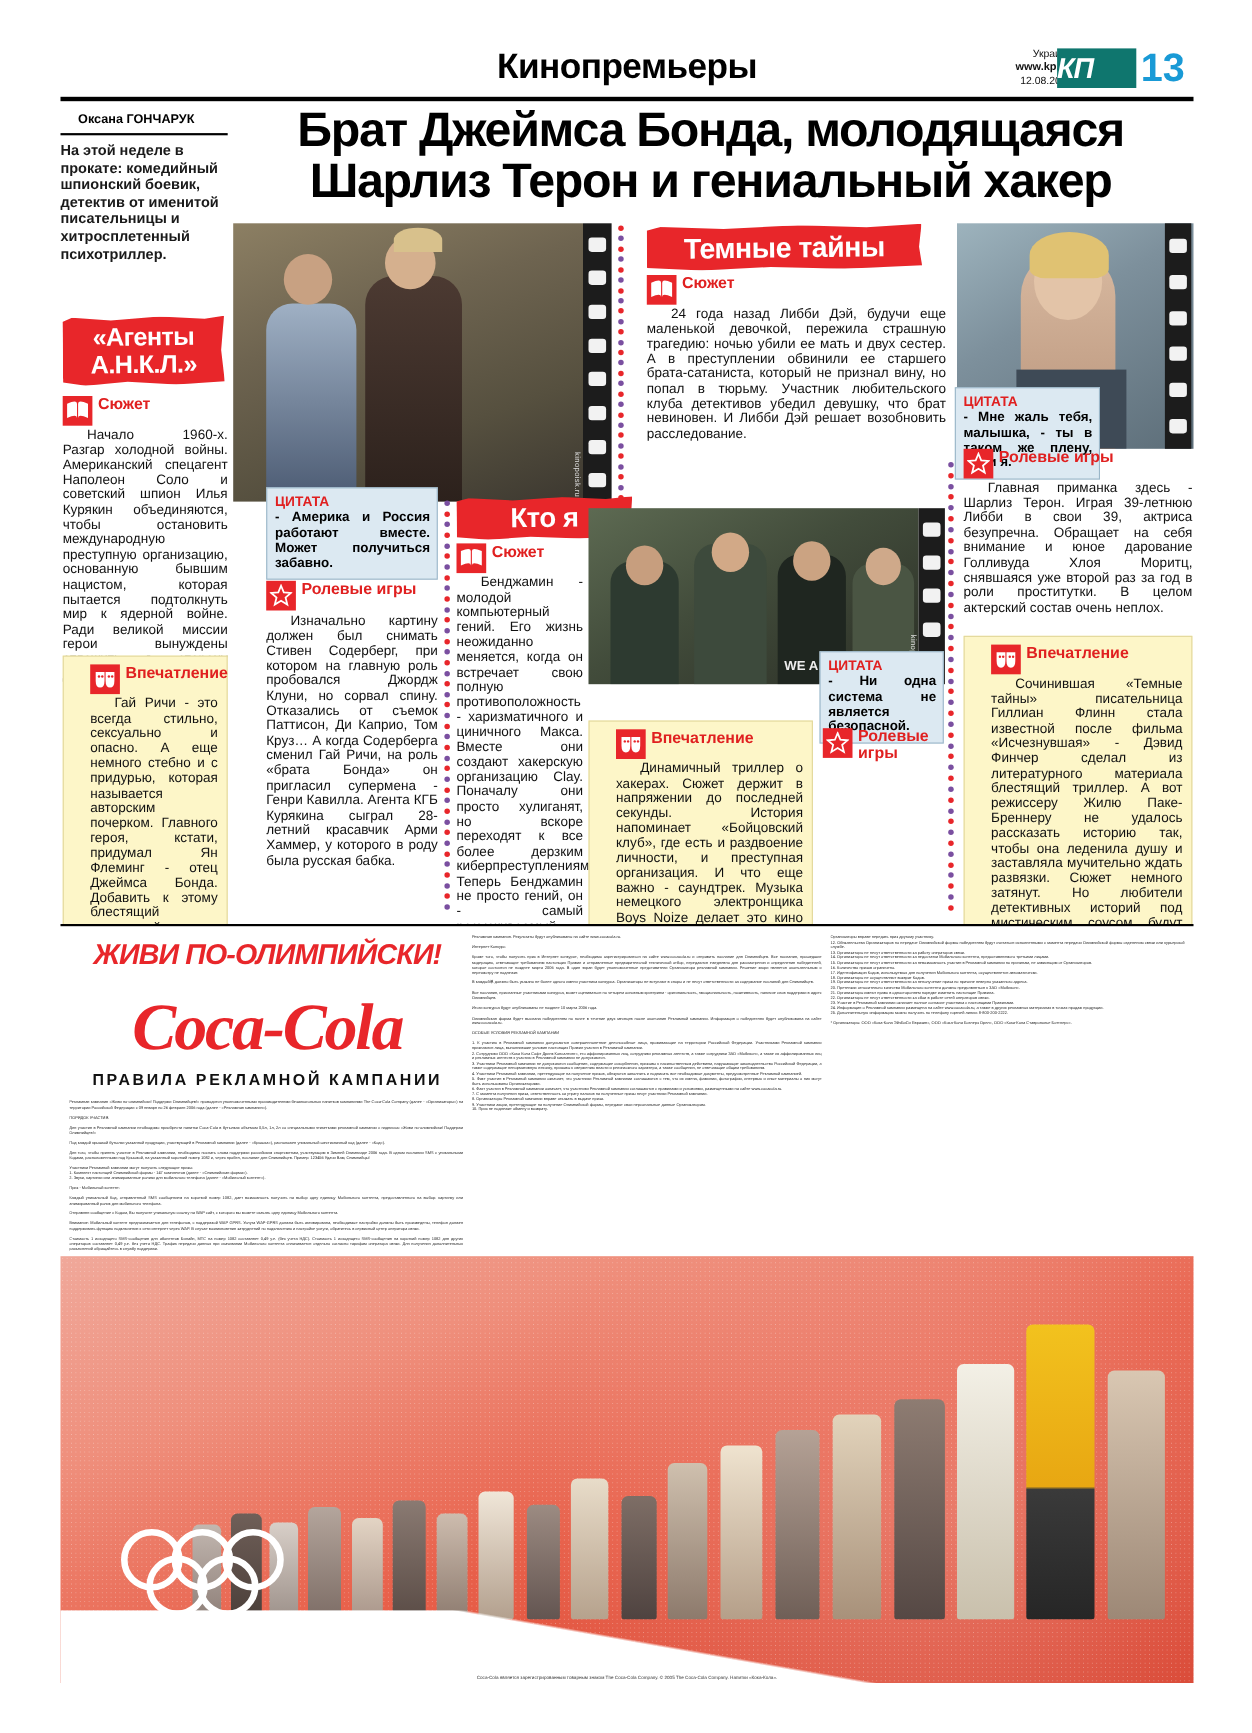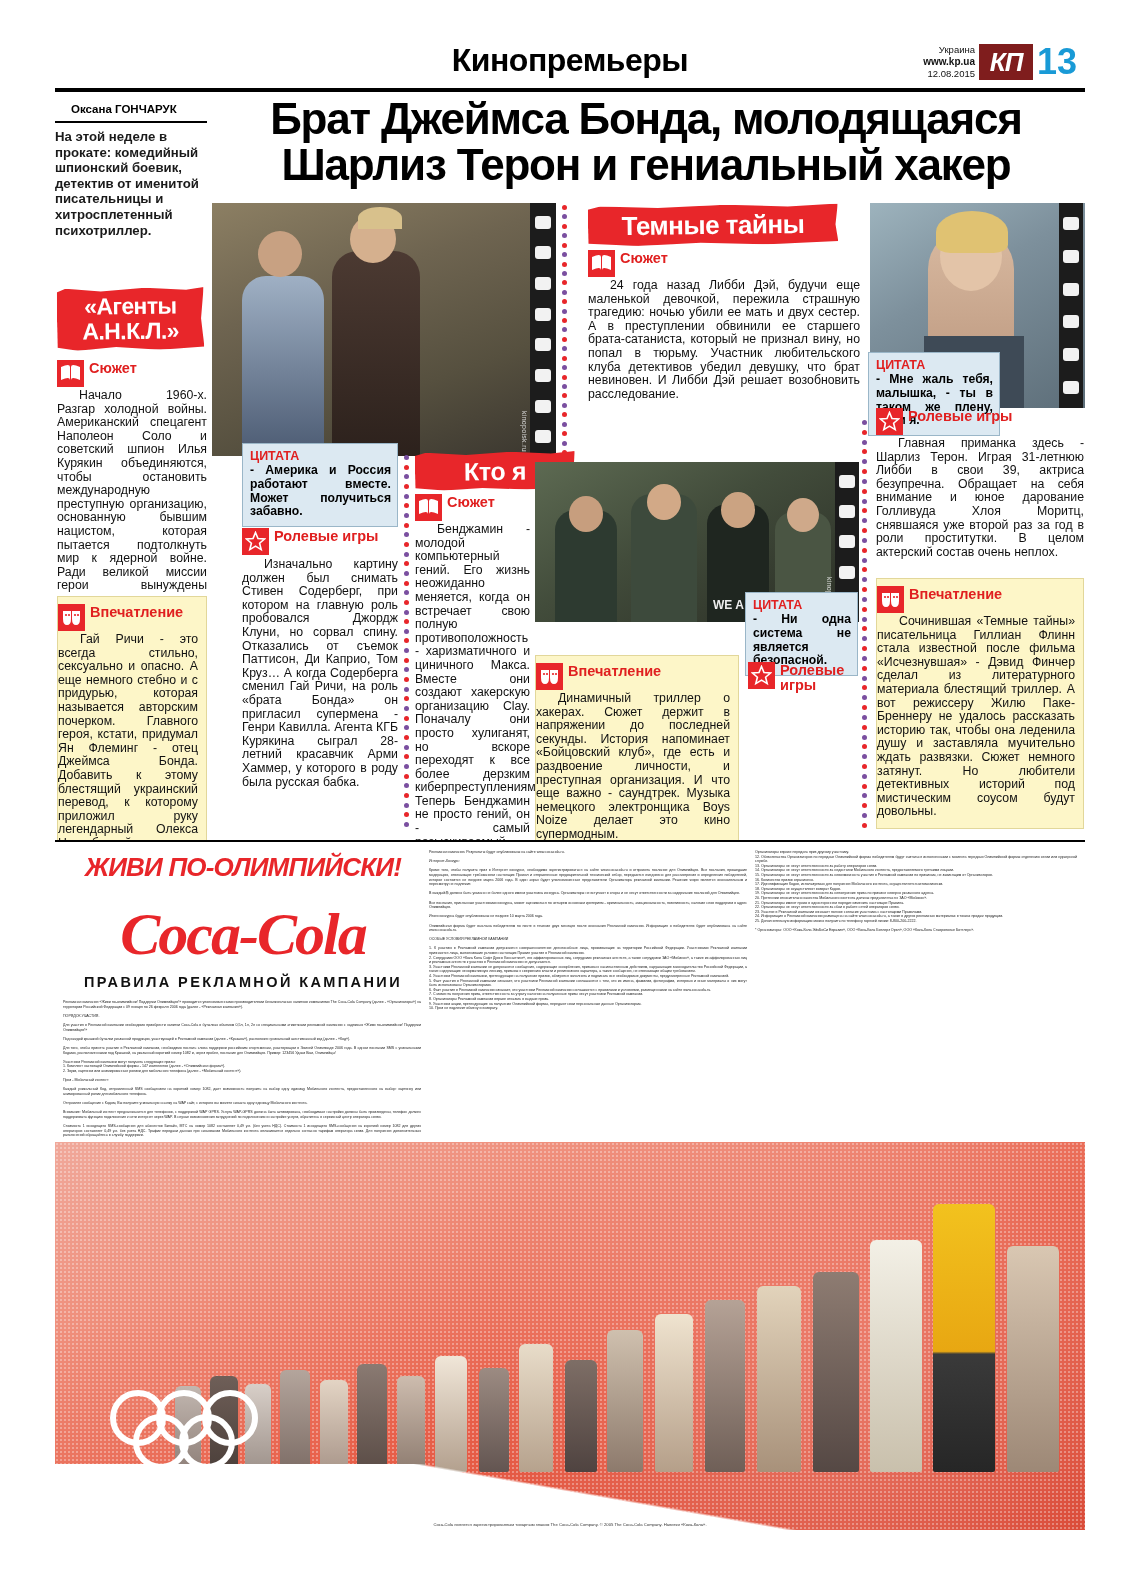--- a/index.html
+++ b/index.html
@@ -16,23 +16,23 @@
   .masthead-title {
     position: absolute; left: 0; top: 0; width: 1030px; text-align: center;
     font-size: 32px; font-weight: bold; color: #000; letter-spacing: -0.5px;
   }
   .masthead-meta {
     position: absolute; right: 110px; top: 2px; text-align: right;
     font-size: 9.5px; line-height: 12px; color: #111;
   }
   .masthead-meta .site { font-weight: bold; font-size: 10px; }
   .kp-logo {
-    position: absolute; right: 52px; top: 2px; width: 54px; height: 36px;
-    background: #7f1d1d; color: #fff; font-weight: bold; font-style: italic;
-    font-size: 26px; line-height: 36px; text-align: center; letter-spacing: -1px;
+    position: absolute; right: 52px; top: 2px; width: 72px; height: 36px;
+    background: #0f766e; color: #fff; font-weight: bold; font-style: italic;
+    font-size: 26px; line-height: 36px; text-align: left; letter-spacing: -1px;
   }
   .kp-page-num {
     position: absolute; right: 0px; top: 0px; width: 48px; height: 40px;
     color: #199ad6; font-weight: bold; font-size: 36px; line-height: 40px; text-align: left;
   }
   .rule-thick { position: absolute; left: 55px; top: 88px; width: 1030px; height: 4px; background: #000; }
 
   
   .byline {
     position: absolute; left: 71px; top: 103px; width: 152px;
@@ -91,21 +91,21 @@
 
   
   .quote {
     position: absolute; background: #dce9f2; border: 1px solid #9ab6c8;
     padding: 5px 6px 7px 7px;
   }
   .quote-label { font-size: 12.5px; font-weight: bold; color: #e02020; margin-bottom: 1px; }
   .quote-text { font-size: 12.2px; line-height: 13.8px; font-weight: bold; color: #000; text-align: justify; }
 
   
-  .impression { position: absolute; background: #fdf6c8; border: 1px solid #e2d79a; padding: 7px 8px 9px 0; }
+  .impression { position: absolute; background: #fdf6c8; border: 1px solid #e2d79a; padding: 7px 8px 9px 24px; }
 
   
   .photo { position: absolute; overflow: hidden; background: #777; }
   .photo-credit {
     position: absolute; font-size: 7px; color: #ddd; writing-mode: vertical-rl;
     letter-spacing: .3px;
   }
   .filmstrip {
     position: absolute; background: #1c1c1c;
     display: flex; flex-direction: column; align-items: center; justify-content: space-around;
@@ -325,21 +325,21 @@
 
   <div class="sec" style="left:876px; top:408px; width:208px;">
     <div class="sec-head">
       <span class="ico">
         <svg width="21" height="21" viewBox="0 0 21 21">
             <path d="M10.5 1.5 L13 7.5 L19.5 8 L14.6 12.2 L16.2 18.6 L10.5 15.1 L4.8 18.6 L6.4 12.2 L1.5 8 L8 7.5 Z" fill="none" stroke="#fff" stroke-width="1.6"></path>
           </svg>
       </span>
       <span class="sec-title">Ролевые игры</span>
     </div>
-    <div class="sec-body" style="margin-top:2px; text-indent:22px;">Главная приманка здесь - Шарлиз Терон. Играя 31-летнюю Либби в свои 39, актриса безупречна. Обращает на себя внимание и юное дарование Голливуда Хлоя Моритц, снявшаяся уже второй раз за год в роли проститутки. В целом актерский состав очень неплох.</div>
+    <div class="sec-body" style="margin-top:2px; text-indent:22px;">Главная приманка здесь - Шарлиз Терон. Играя 39-летнюю Либби в свои 39, актриса безупречна. Обращает на себя внимание и юное дарование Голливуда Хлоя Моритц, снявшаяся уже второй раз за год в роли проститутки. В целом актерский состав очень неплох.</div>
   </div>
 
   <div class="impression" style="left:876px; top:578px; width:208px;">
     <div class="sec-head">
       <span class="ico">
         <svg width="21" height="21" viewBox="0 0 21 21">
             <path d="M2 4 H10 V12 Q10 18 6 18 Q2 18 2 12 Z" fill="#fff"></path>
             <path d="M11 4 H19 V12 Q19 18 15 18 Q11 18 11 12 Z" fill="#fff"></path>
             <circle cx="5" cy="8" r="1.1" fill="#e8262a"></circle>
             <circle cx="8" cy="8" r="1.1" fill="#e8262a"></circle>

